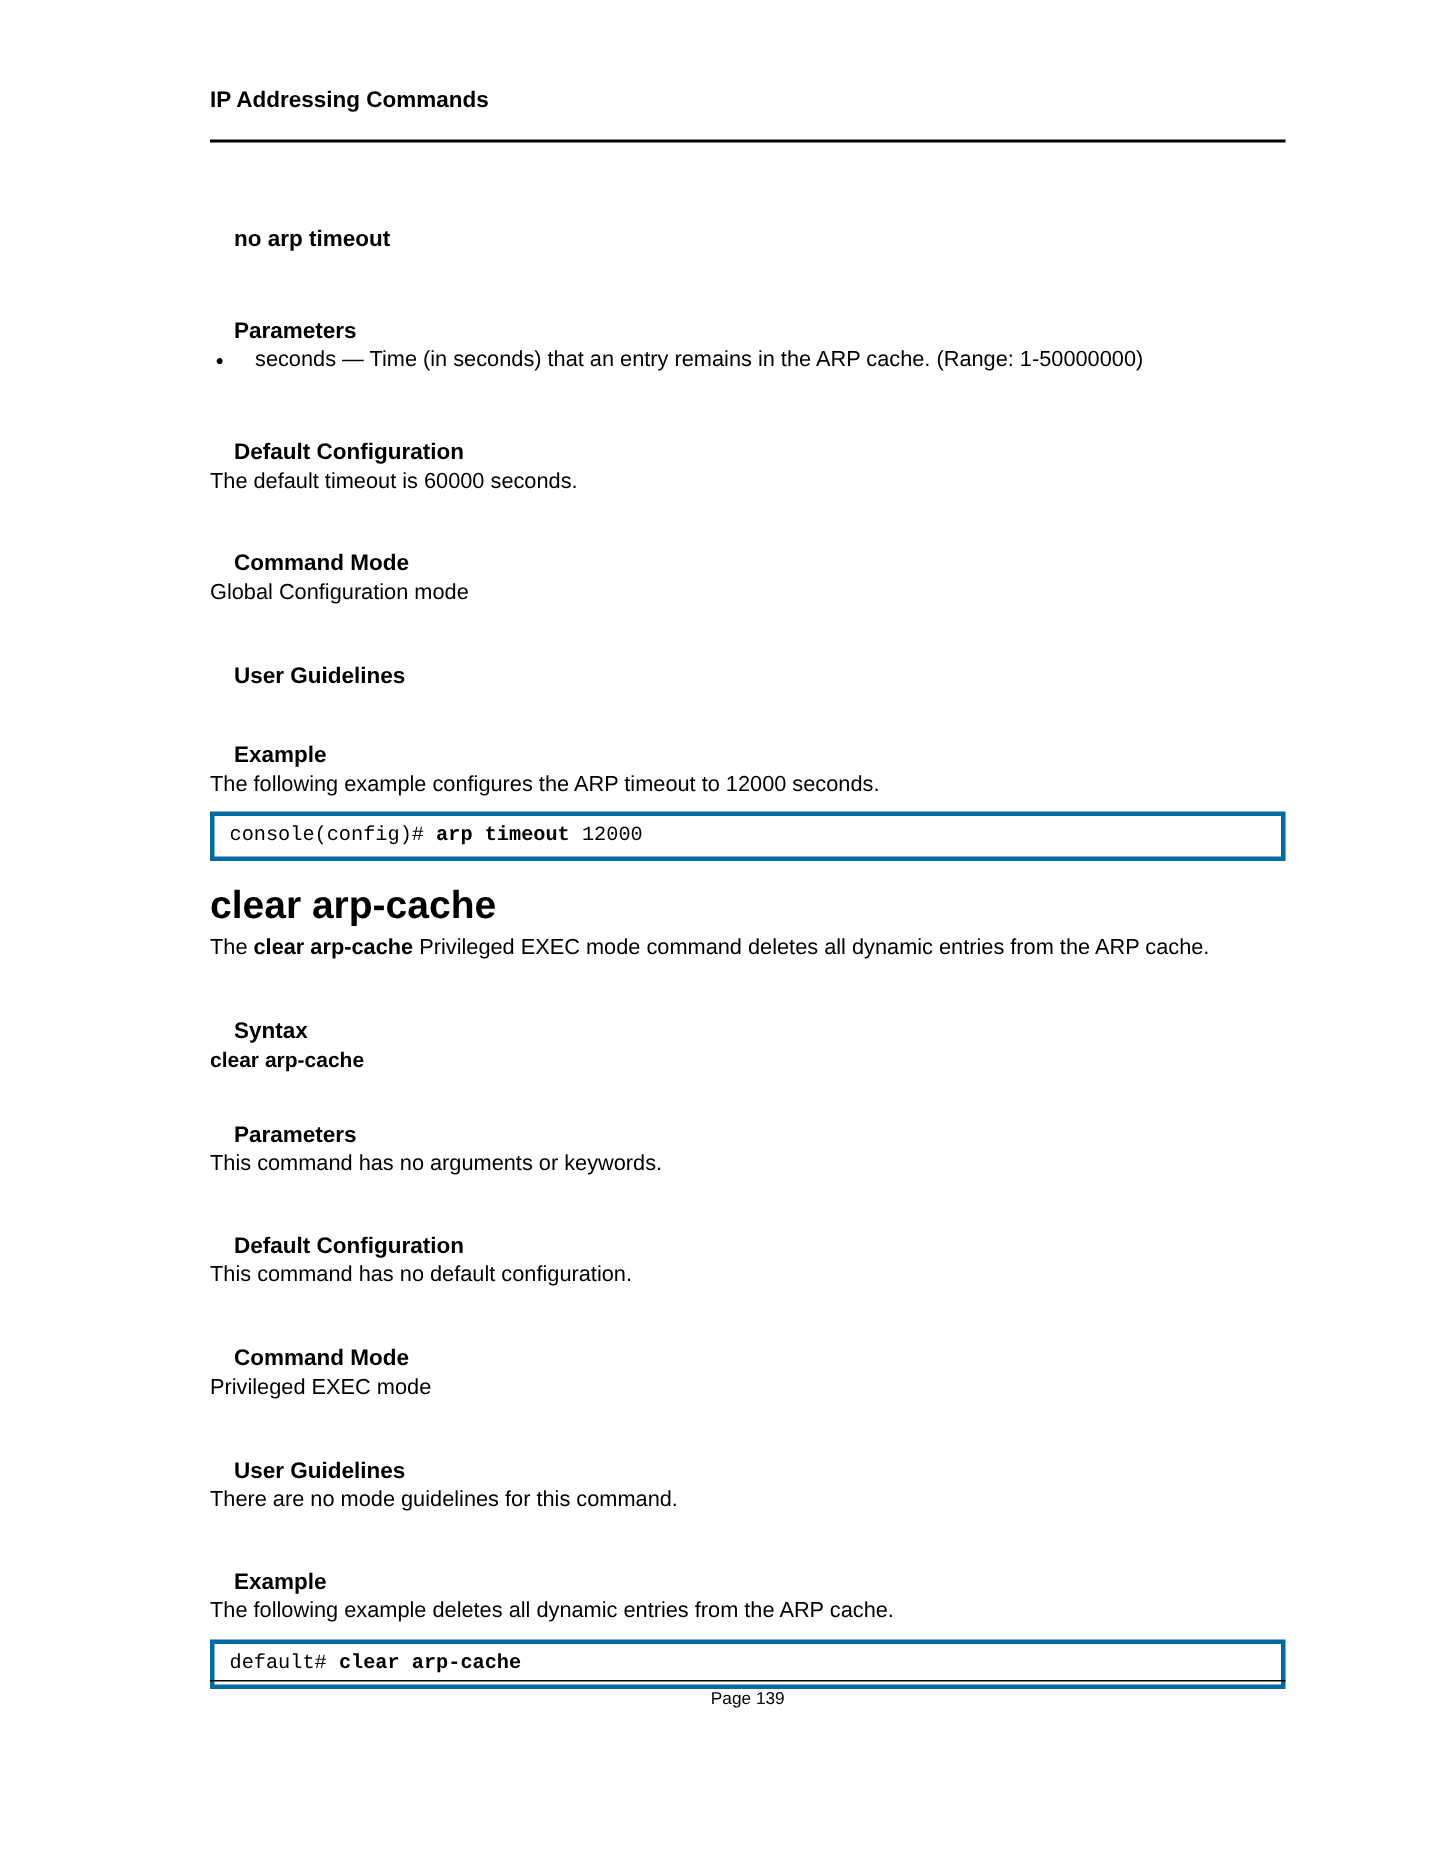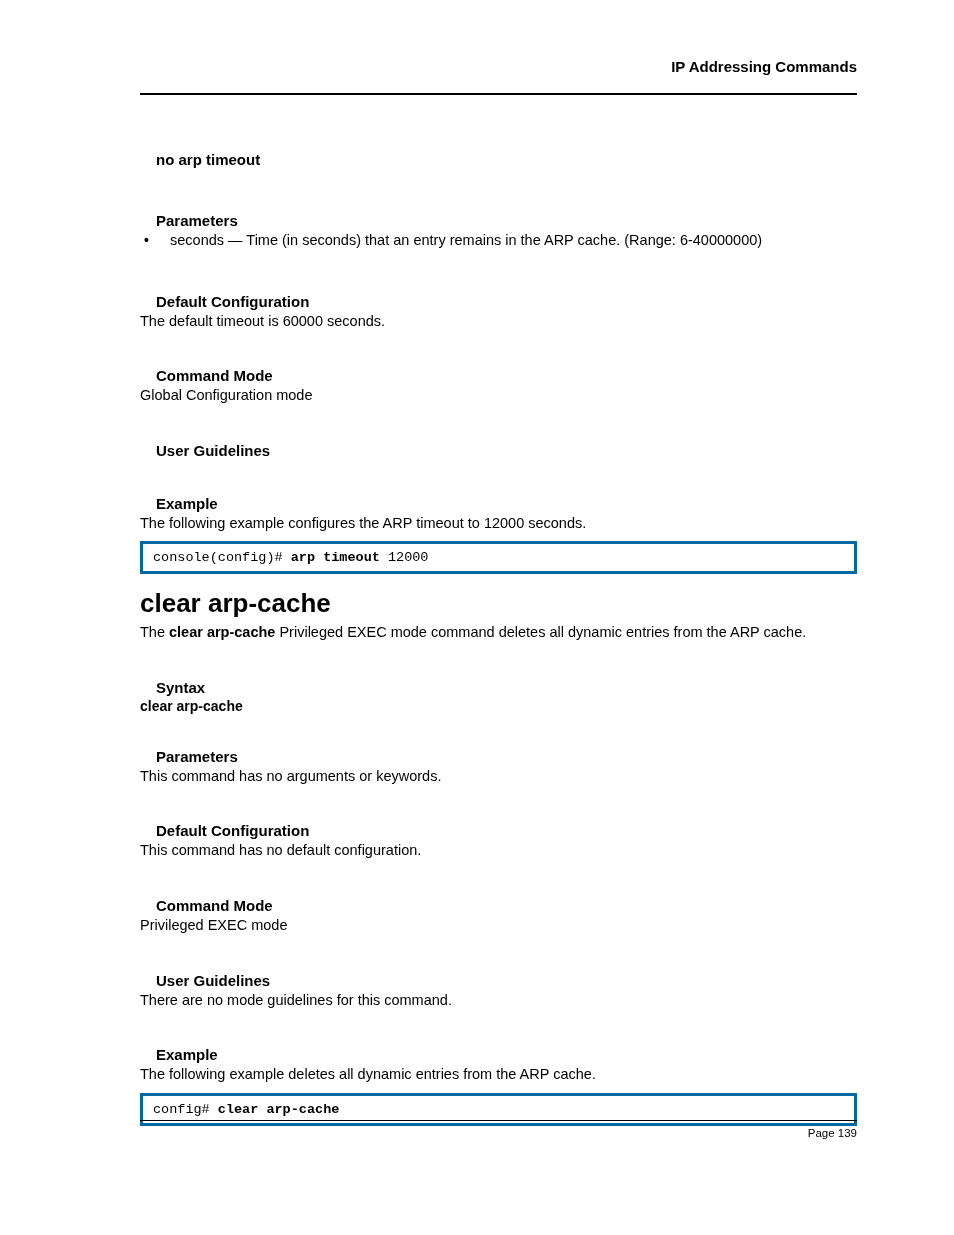--- a/index.html
+++ b/index.html
@@ -11,21 +11,20 @@
     background: #fff;
   }
   .page {
     width: 954px;
     height: 1235px;
     position: relative;
     box-sizing: border-box;
     padding: 58px 97px 0 140px;
   }
   .header-right {
-    text-align: right;
     font-weight: bold;
     font-size: 15px;
     margin-bottom: 18px;
   }
   .header-rule {
     border: none;
     border-top: 2px solid #000;
     margin: 0 0 56px 0;
   }
   .section-heading {
@@ -79,21 +78,21 @@
     left: 140px;
     right: 97px;
     bottom: 96px;
   }
   .footer-rule {
     border: none;
     border-top: 1px solid #000;
     margin: 0 0 6px 0;
   }
   .footer-text {
-    text-align: right;
+    text-align: center;
     font-size: 11.5px;
   }
   .gap-lg { height: 22px; }
   .gap-md { height: 14px; }
 </style>
 </head>
 <body>
 
 <div class="page">
 
@@ -101,21 +100,21 @@
   <hr class="header-rule">
 
   <div class="section-heading">no arp timeout</div>
 
   <div class="gap-lg"></div>
 
   <div class="section-heading">Parameters</div>
   <div class="bullet-row">
     <div class="bullet-dot">•</div>
     <div class="bullet-text">
-      <span class="italic">seconds</span><span> — Time (in seconds) that an entry remains in the ARP cache. (Range: 6-40000000)</span>
+      <span class="italic">seconds</span><span> — Time (in seconds) that an entry remains in the ARP cache. (Range: 1-50000000)</span>
     </div>
   </div>
 
   <div class="gap-lg"></div>
 
   <div class="section-heading">Default Configuration</div>
   <p class="body-text">The default timeout is 60000 seconds.</p>
 
   <div class="gap-md"></div>
 
@@ -164,21 +163,21 @@
 
   <div class="section-heading">User Guidelines</div>
   <p class="body-text">There are no mode guidelines for this command.</p>
 
   <div class="gap-md"></div>
 
   <div class="section-heading">Example</div>
   <p class="body-text">The following example deletes all dynamic entries from the ARP cache.</p>
 
   <div class="code-box">
-    <span>config# </span><span class="mono-bold">clear arp-cache</span>
+    <span>default# </span><span class="mono-bold">clear arp-cache</span>
   </div>
 
   <div class="footer">
     <hr class="footer-rule">
     <div class="footer-text">Page 139</div>
   </div>
 
 </div>
 
 </body></html>

